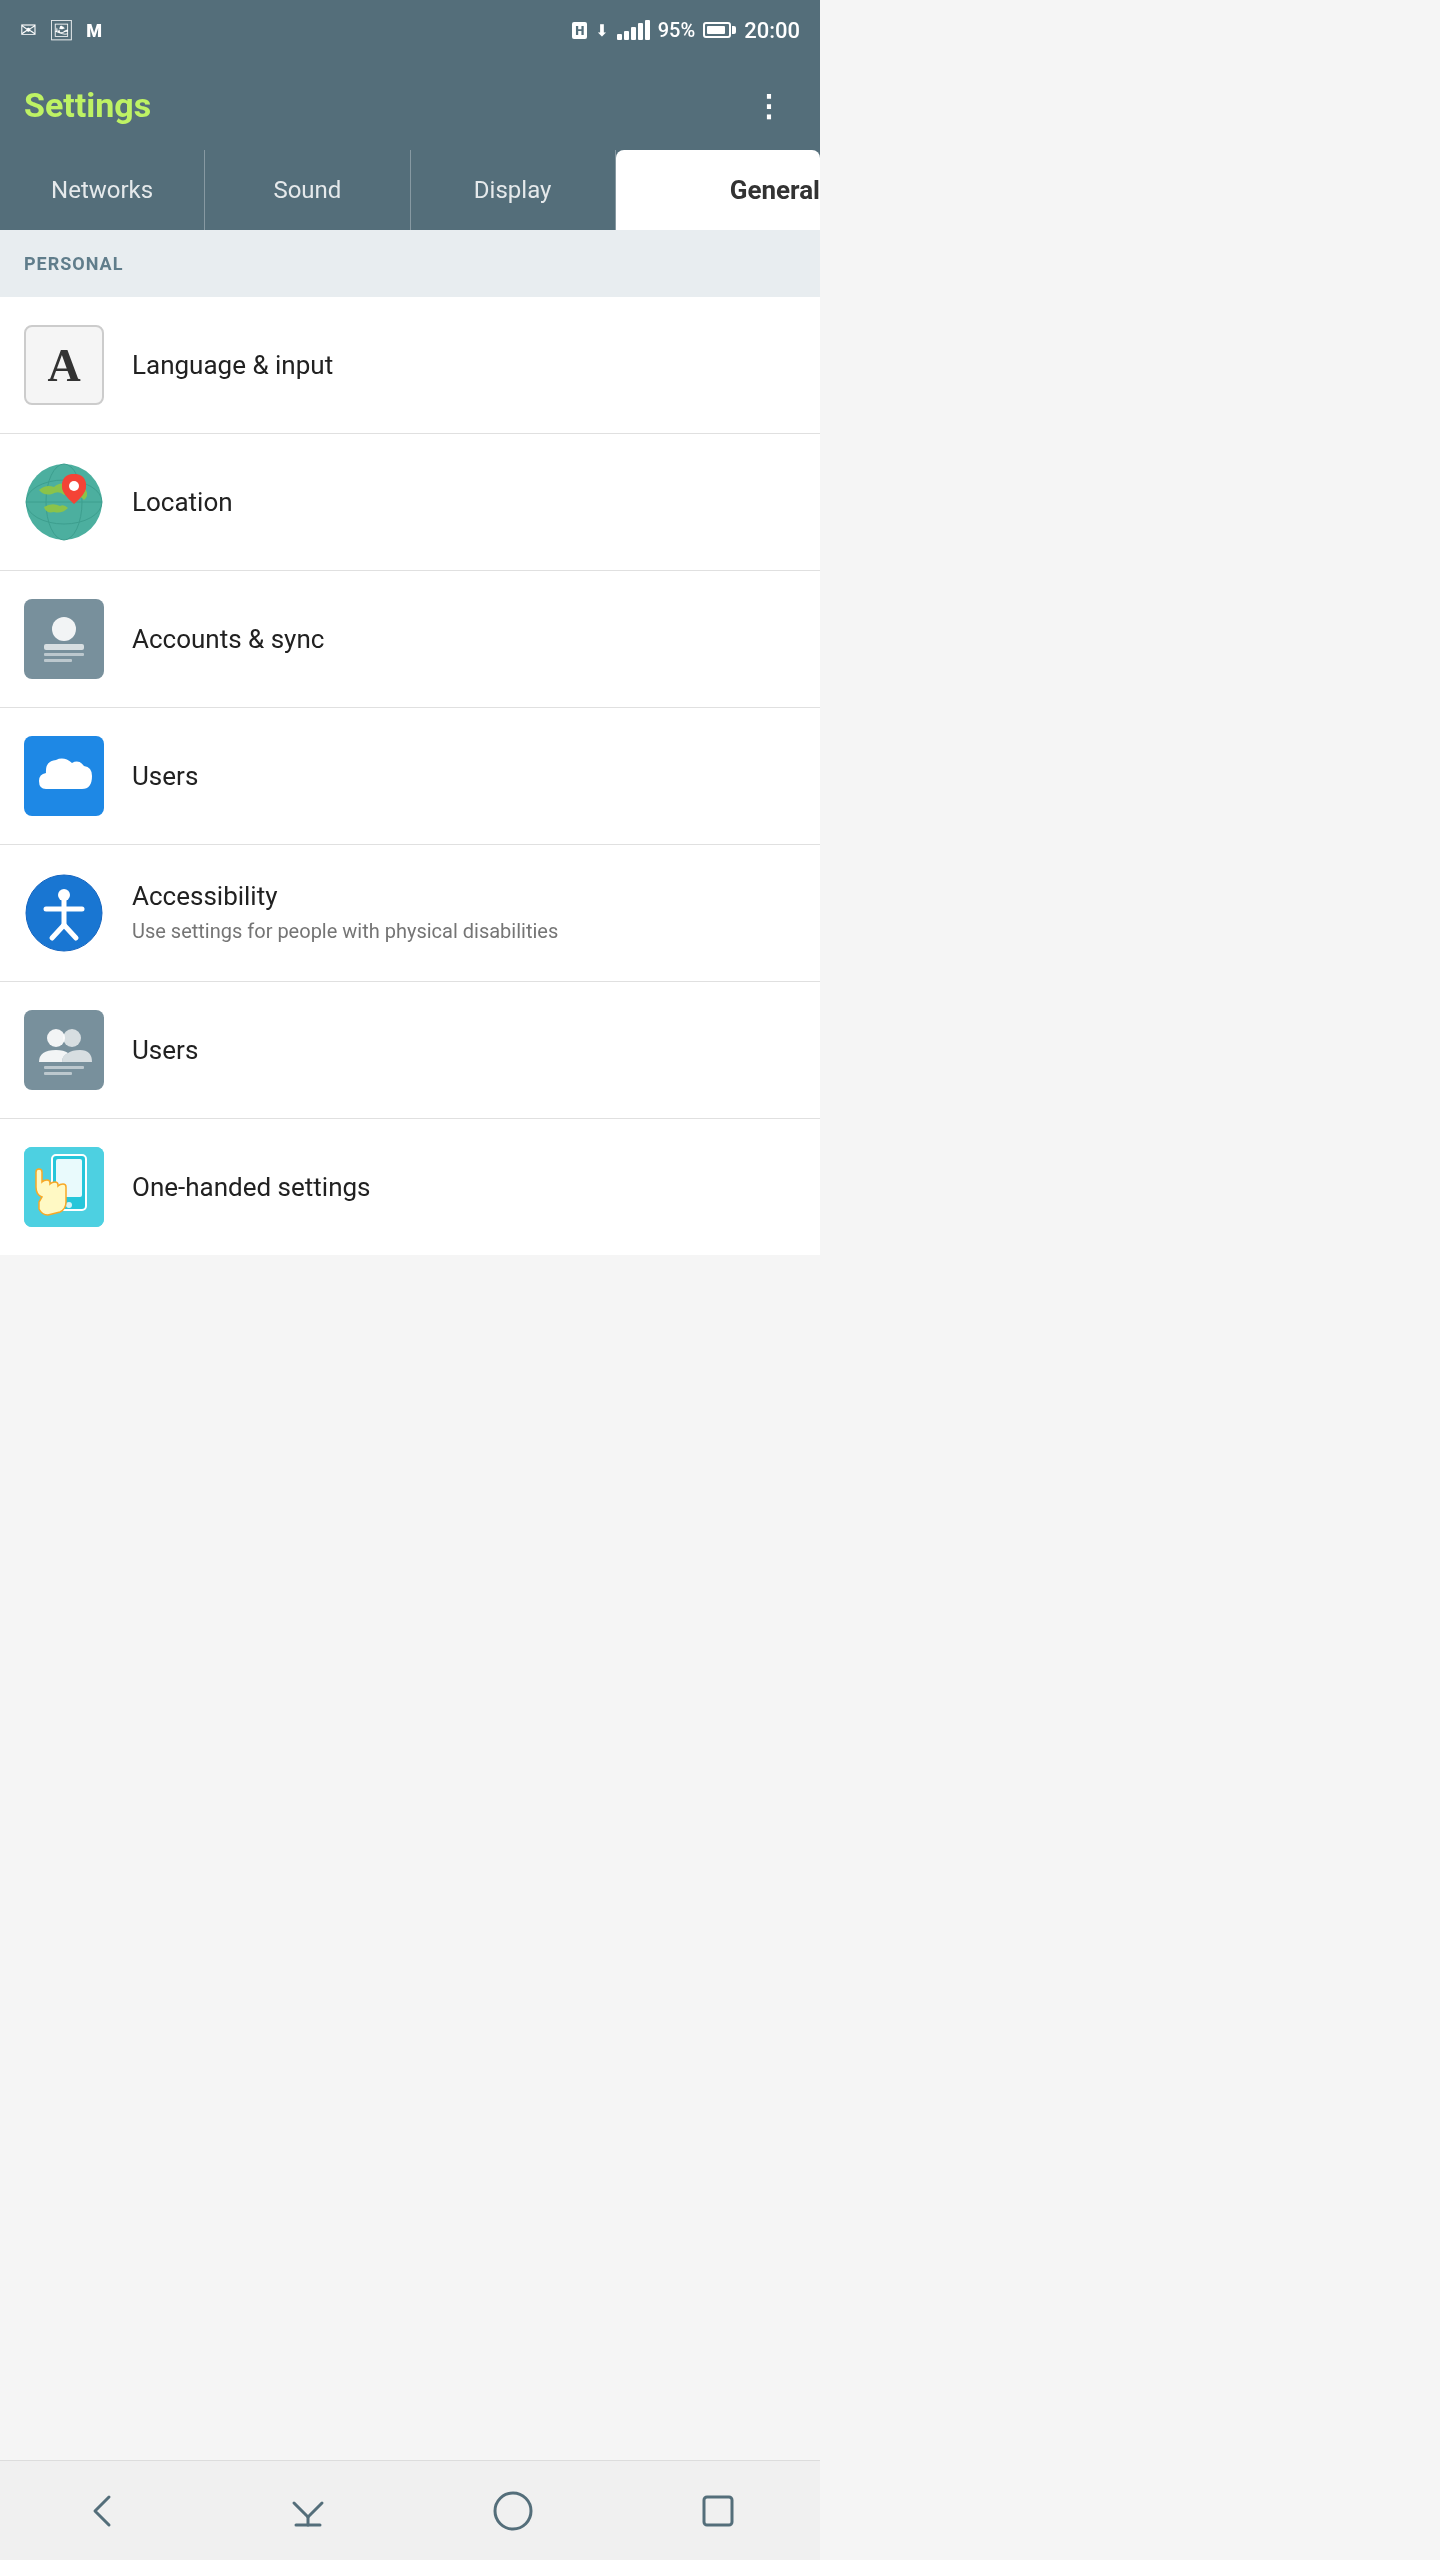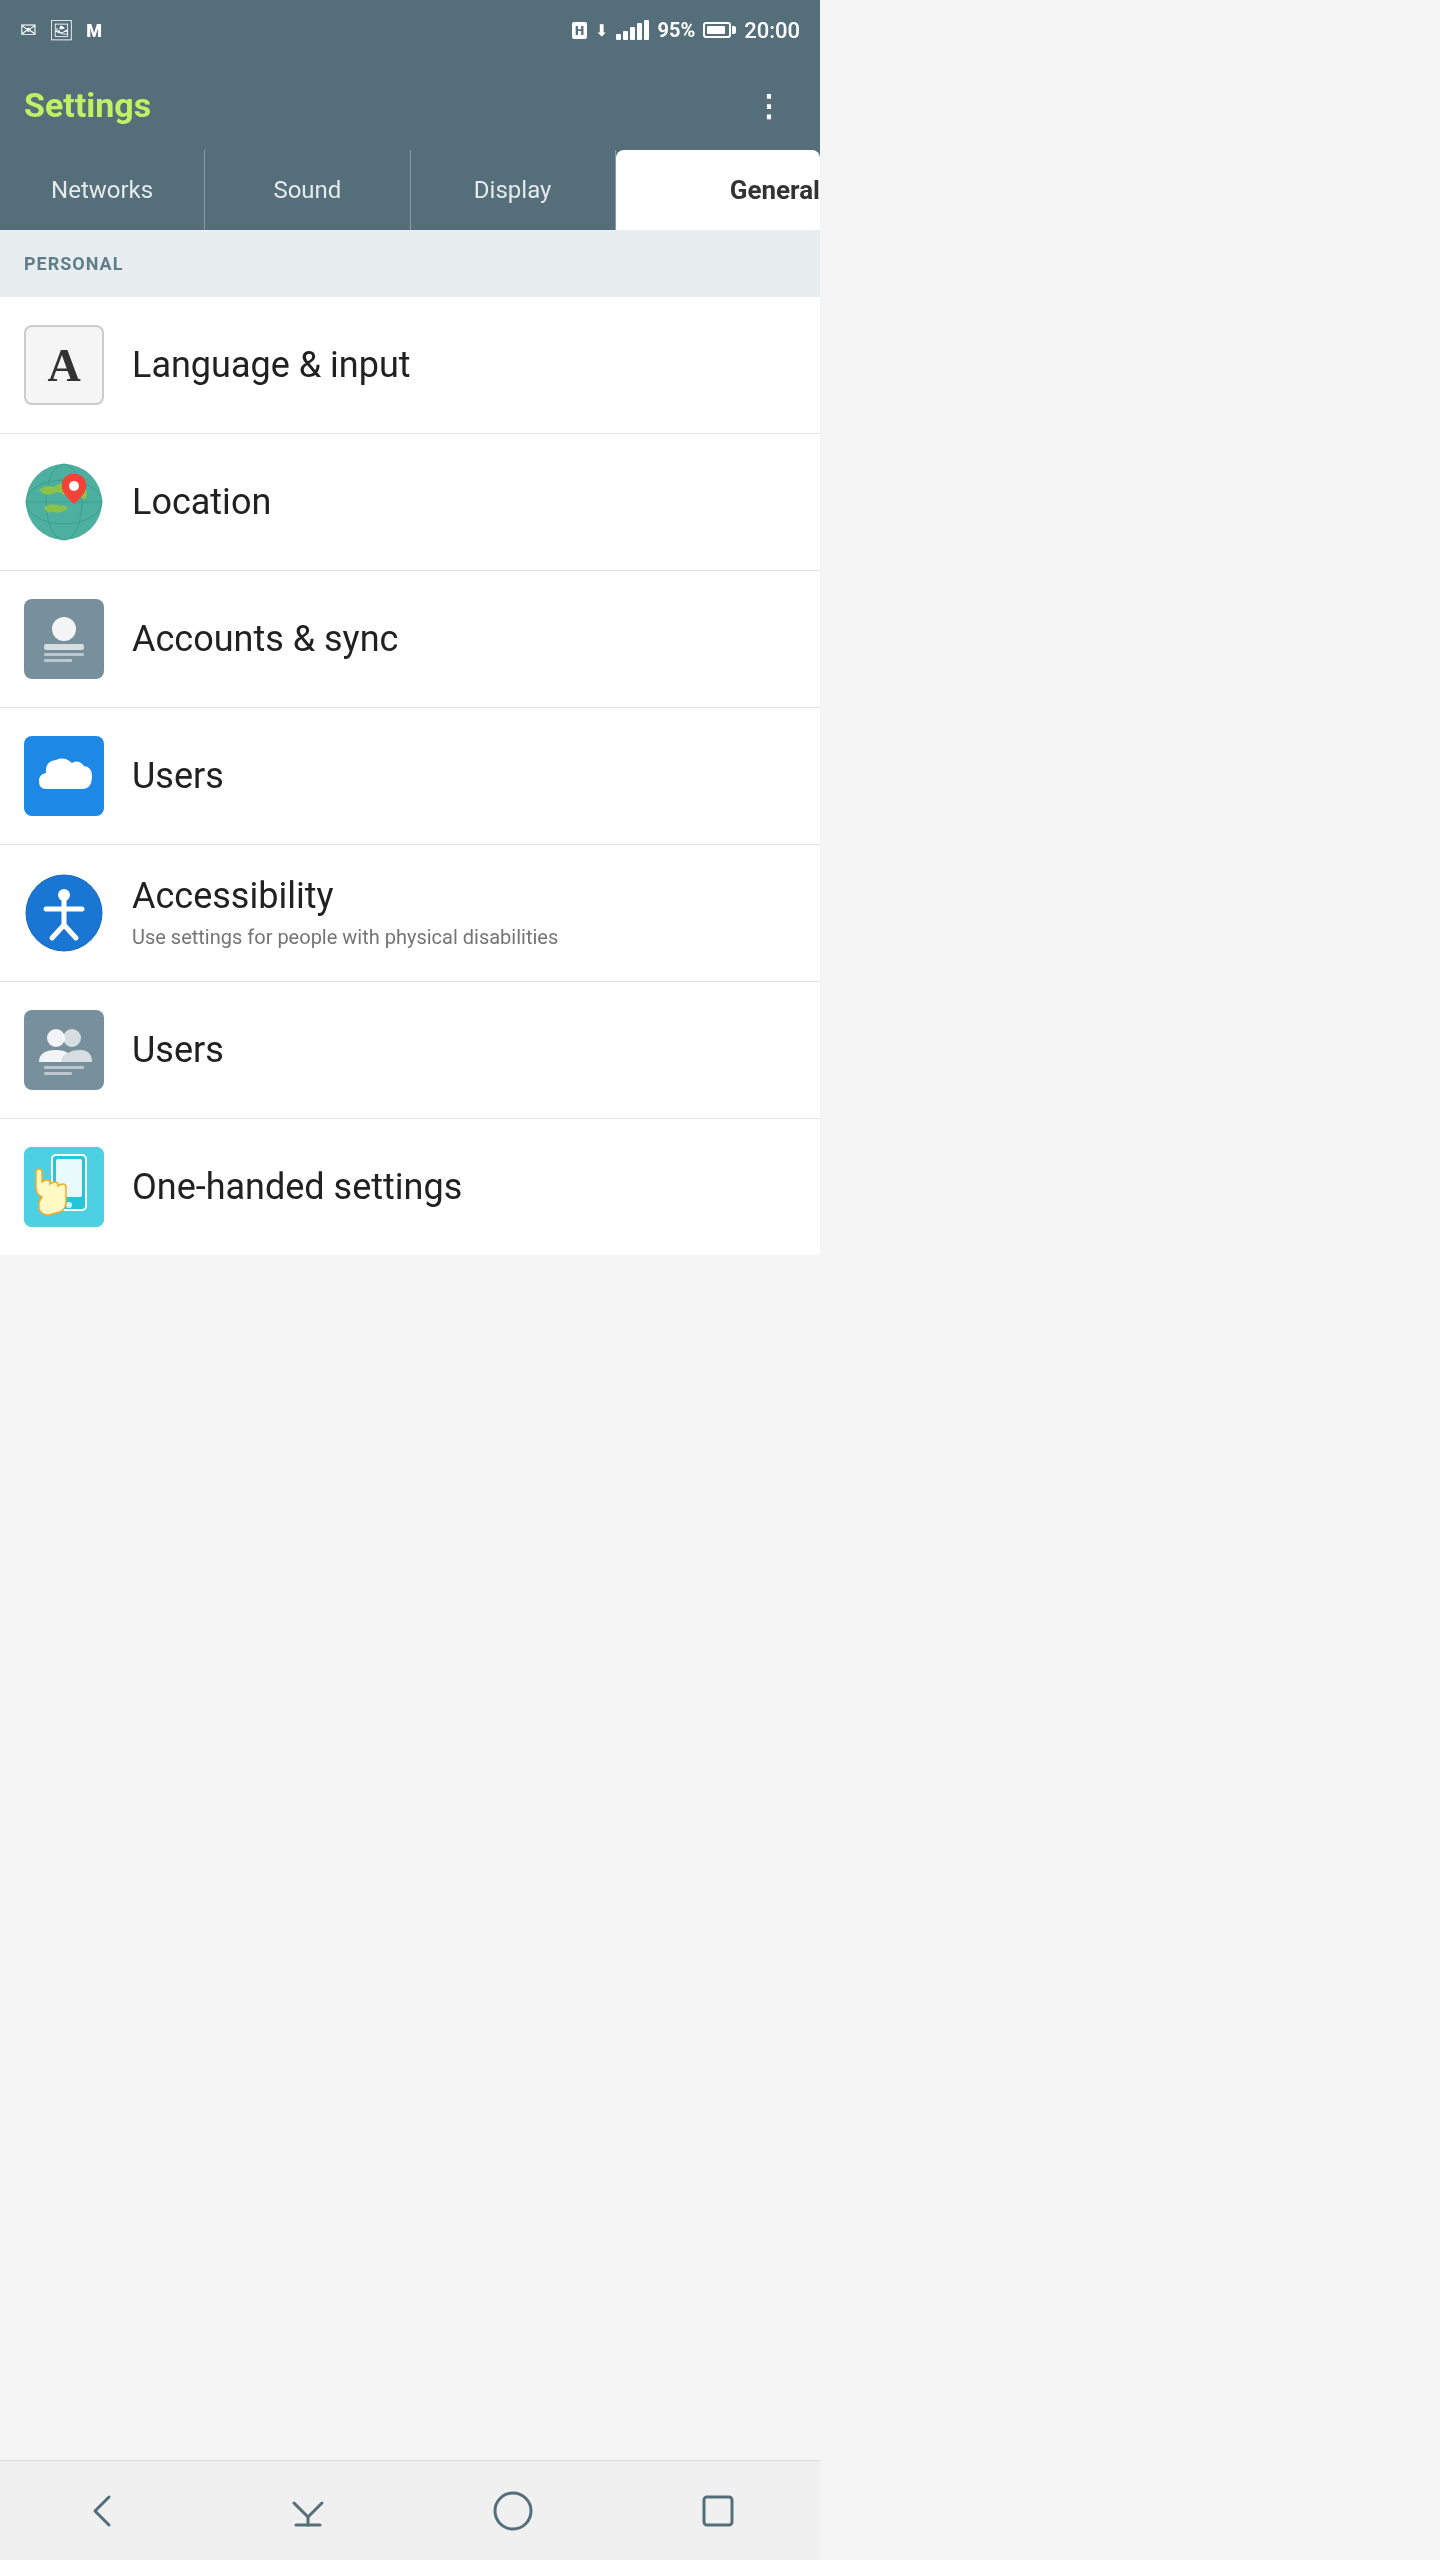--- a/index.html
+++ b/index.html
@@ -172,21 +172,21 @@
       justify-content: center;
       margin-right: 28px;
       flex-shrink: 0;
       font-size: 36px;
     }
 
     .item-text {
       flex: 1;
     }
     .item-title {
-      font-size: 36px;
+      font-size: 26px;
       color: #212121;
       font-weight: 400;
     }
     .item-subtitle {
       font-size: 20px;
       color: #757575;
       margin-top: 6px;
       line-height: 1.4;
     }
 
@@ -280,21 +280,21 @@
   <div class="status-bar-right">
     <span class="h-icon">H</span>
     <span class="h-arrow" style="font-size:16px;">⬇</span>
     <div class="signal-bars">
       <div class="signal-bar" style="height: 6px;"></div>
       <div class="signal-bar" style="height: 9px;"></div>
       <div class="signal-bar" style="height: 13px;"></div>
       <div class="signal-bar" style="height: 17px;"></div>
       <div class="signal-bar" style="height: 20px;"></div>
     </div>
-    <span style="color:white;font-size:20px;font-weight:bold;">95%</span>
+    <span style="color:white;font-size:20px;">95%</span>
     <div class="battery-icon">
       <div class="battery-body">
         <div class="battery-fill"></div>
       </div>
       <div class="battery-tip"></div>
     </div>
     <span style="color:white;font-size:22px;font-weight:500;">20:00</span>
   </div>
 </div>
 

